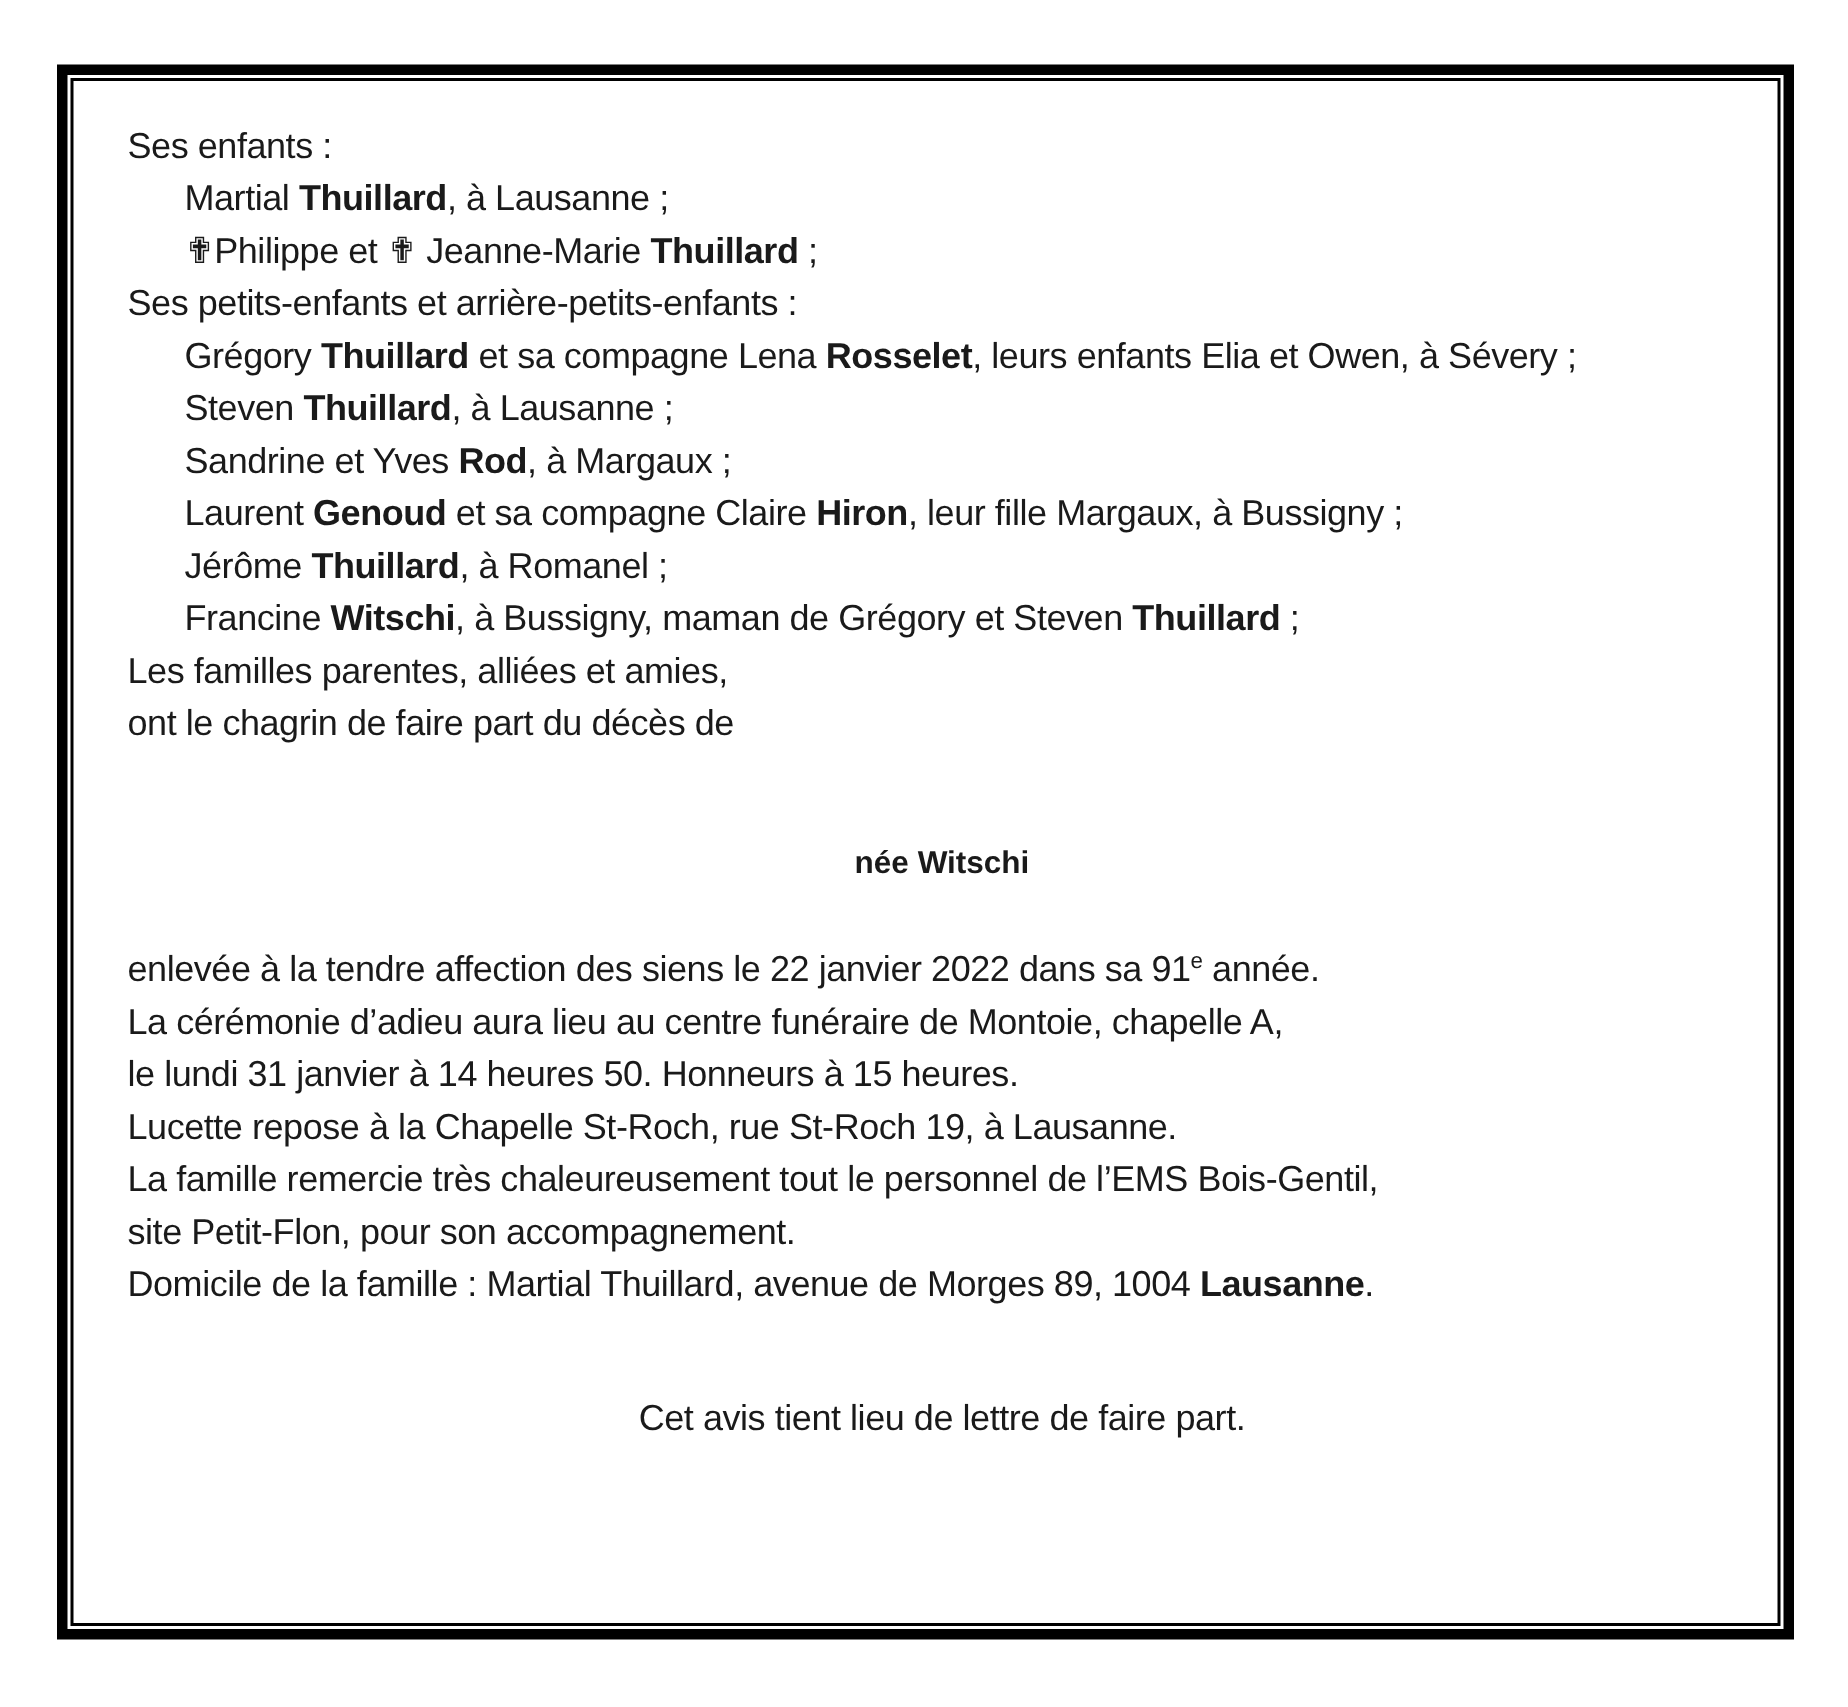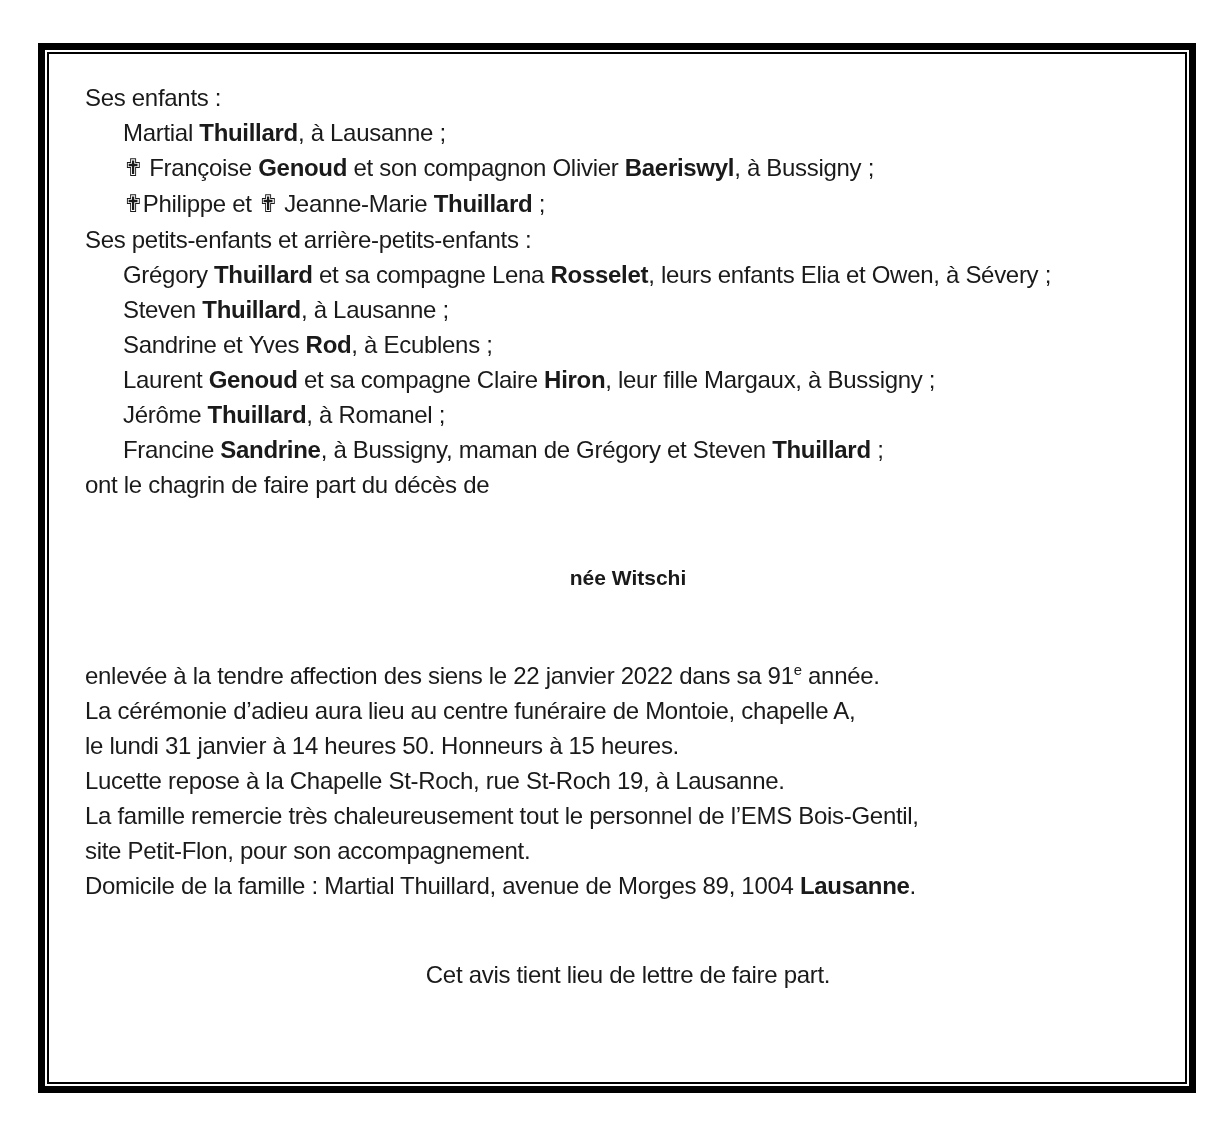--- a/index.html
+++ b/index.html
@@ -65,49 +65,49 @@
     font-weight: 600;
     letter-spacing: 0;
   }
   .deceased-maiden {
     font-size: 21px;
     line-height: 40px;
     font-weight: 600;
     letter-spacing: 0;
   }
   .details-section {
-    margin-top: 60px;
+    margin-top: 33px;
   }
   .footer-line {
     margin-top: 54px;
     text-align: center;
     font-size: 24px;
     line-height: 35px;
     letter-spacing: -0.3px;
   }
 </style>
 </head>
 <body>
 
 <div class="frame-outer">
   <div class="frame-inner">
     <div class="content">
 
       <div>
           <div class="line"><span>Ses enfants :</span></div>
           <div class="line indent"><span>Martial </span><span class="b">Thuillard</span><span>, à Lausanne ;</span></div>
-          <div class="line indent"><span class="cross">✟</span><span> Françoise </span><span class="b">Genoud</span><span> et son compagnon Olivier </span><span class="b">Baeriswyl</span><span>, à Bussigny ;</span></div>
           <div class="line indent"><span class="cross">✟</span><span>Philippe et </span><span class="cross">✟</span><span> Jeanne-Marie </span><span class="b">Thuillard</span><span> ;</span></div>
           <div class="line"><span>Ses petits-enfants et arrière-petits-enfants :</span></div>
           <div class="line indent"><span>Grégory </span><span class="b">Thuillard</span><span> et sa compagne Lena </span><span class="b">Rosselet</span><span>, leurs enfants Elia et Owen, à Sévery ;</span></div>
           <div class="line indent"><span>Steven </span><span class="b">Thuillard</span><span>, à Lausanne ;</span></div>
-          <div class="line indent"><span>Sandrine et Yves </span><span class="b">Rod</span><span>, à Ecublens ;</span></div>
+          <div class="line indent"><span>Sandrine et Yves </span><span class="b">Rod</span><span>, à Margaux ;</span></div>
           <div class="line indent"><span>Laurent </span><span class="b">Genoud</span><span> et sa compagne Claire </span><span class="b">Hiron</span><span>, leur fille Margaux, à Bussigny ;</span></div>
           <div class="line indent"><span>Jérôme </span><span class="b">Thuillard</span><span>, à Romanel ;</span></div>
-          <div class="line indent"><span>Francine </span><span class="b">Sandrine</span><span>, à Bussigny, maman de Grégory et Steven </span><span class="b">Thuillard</span><span> ;</span></div>
+          <div class="line indent"><span>Francine </span><span class="b">Witschi</span><span>, à Bussigny, maman de Grégory et Steven </span><span class="b">Thuillard</span><span> ;</span></div>
+          <div class="line"><span>Les familles parentes, alliées et amies,</span></div>
           <div class="line"><span>ont le chagrin de faire part du décès de</span></div>
         </div>
 
       <div class="title-block">
         <div class="deceased-maiden">née Witschi</div>
       </div>
 
       <div class="details-section">
           <div class="line"><span>enlevée à la tendre affection des siens le 22 janvier 2022 dans sa 91</span><span class="sup">e</span><span> année.</span></div>
           <div class="line"><span>La cérémonie d’adieu aura lieu au centre funéraire de Montoie, chapelle A,</span></div>

